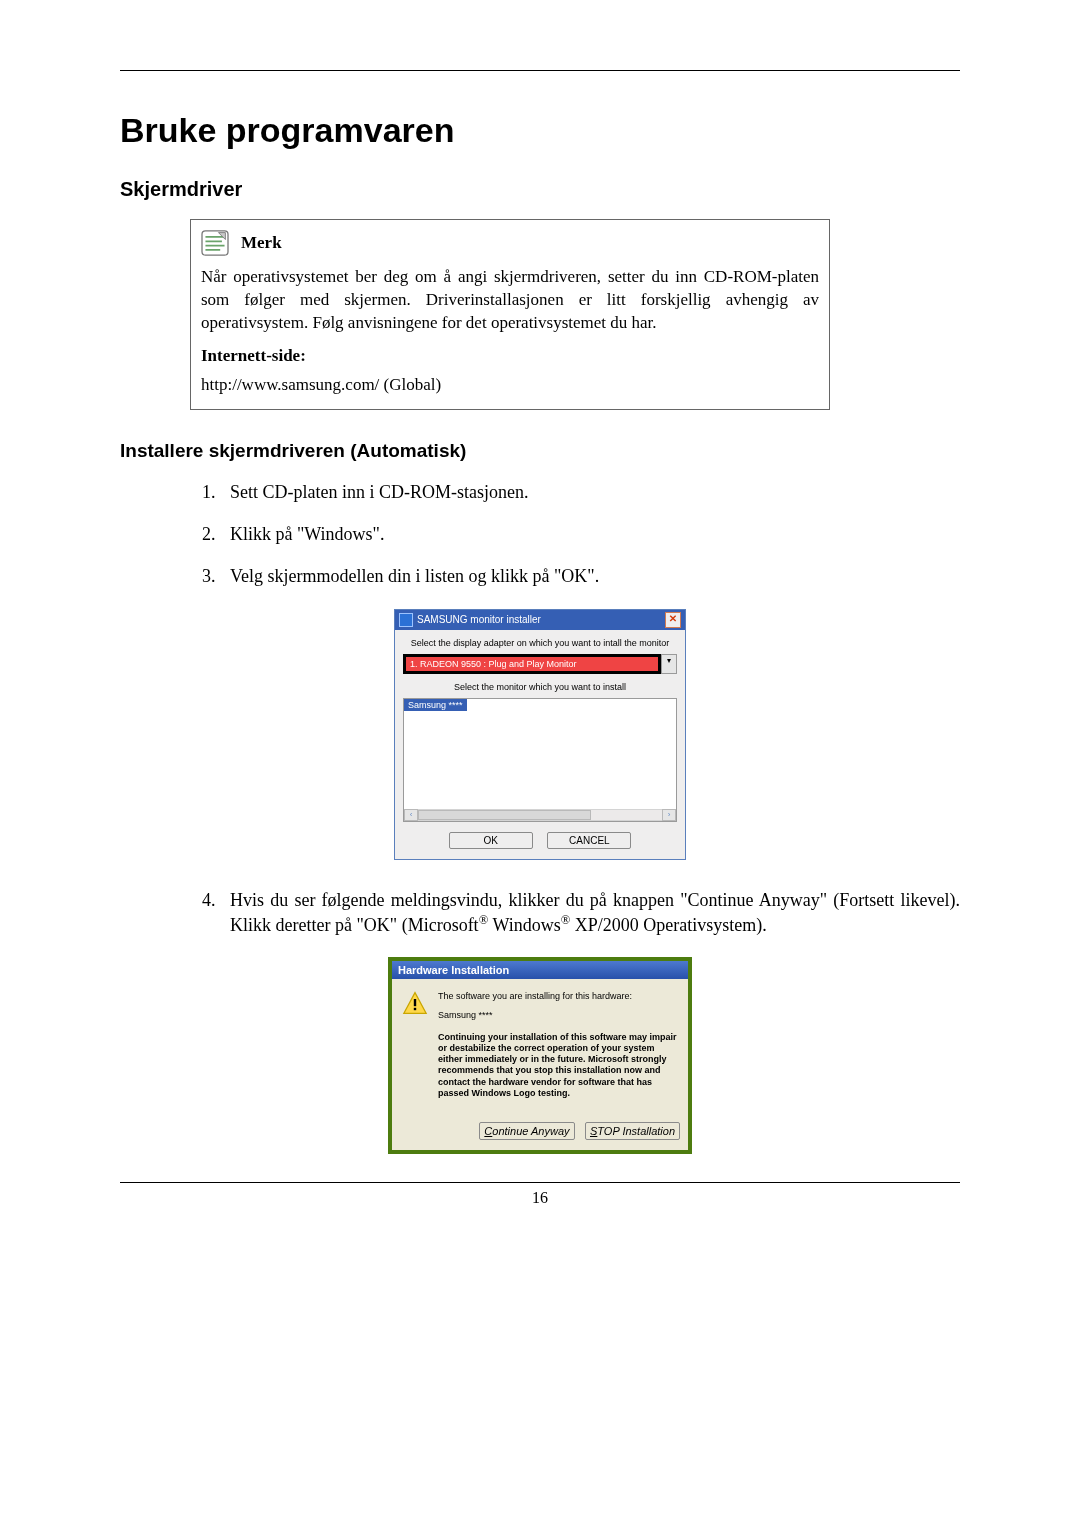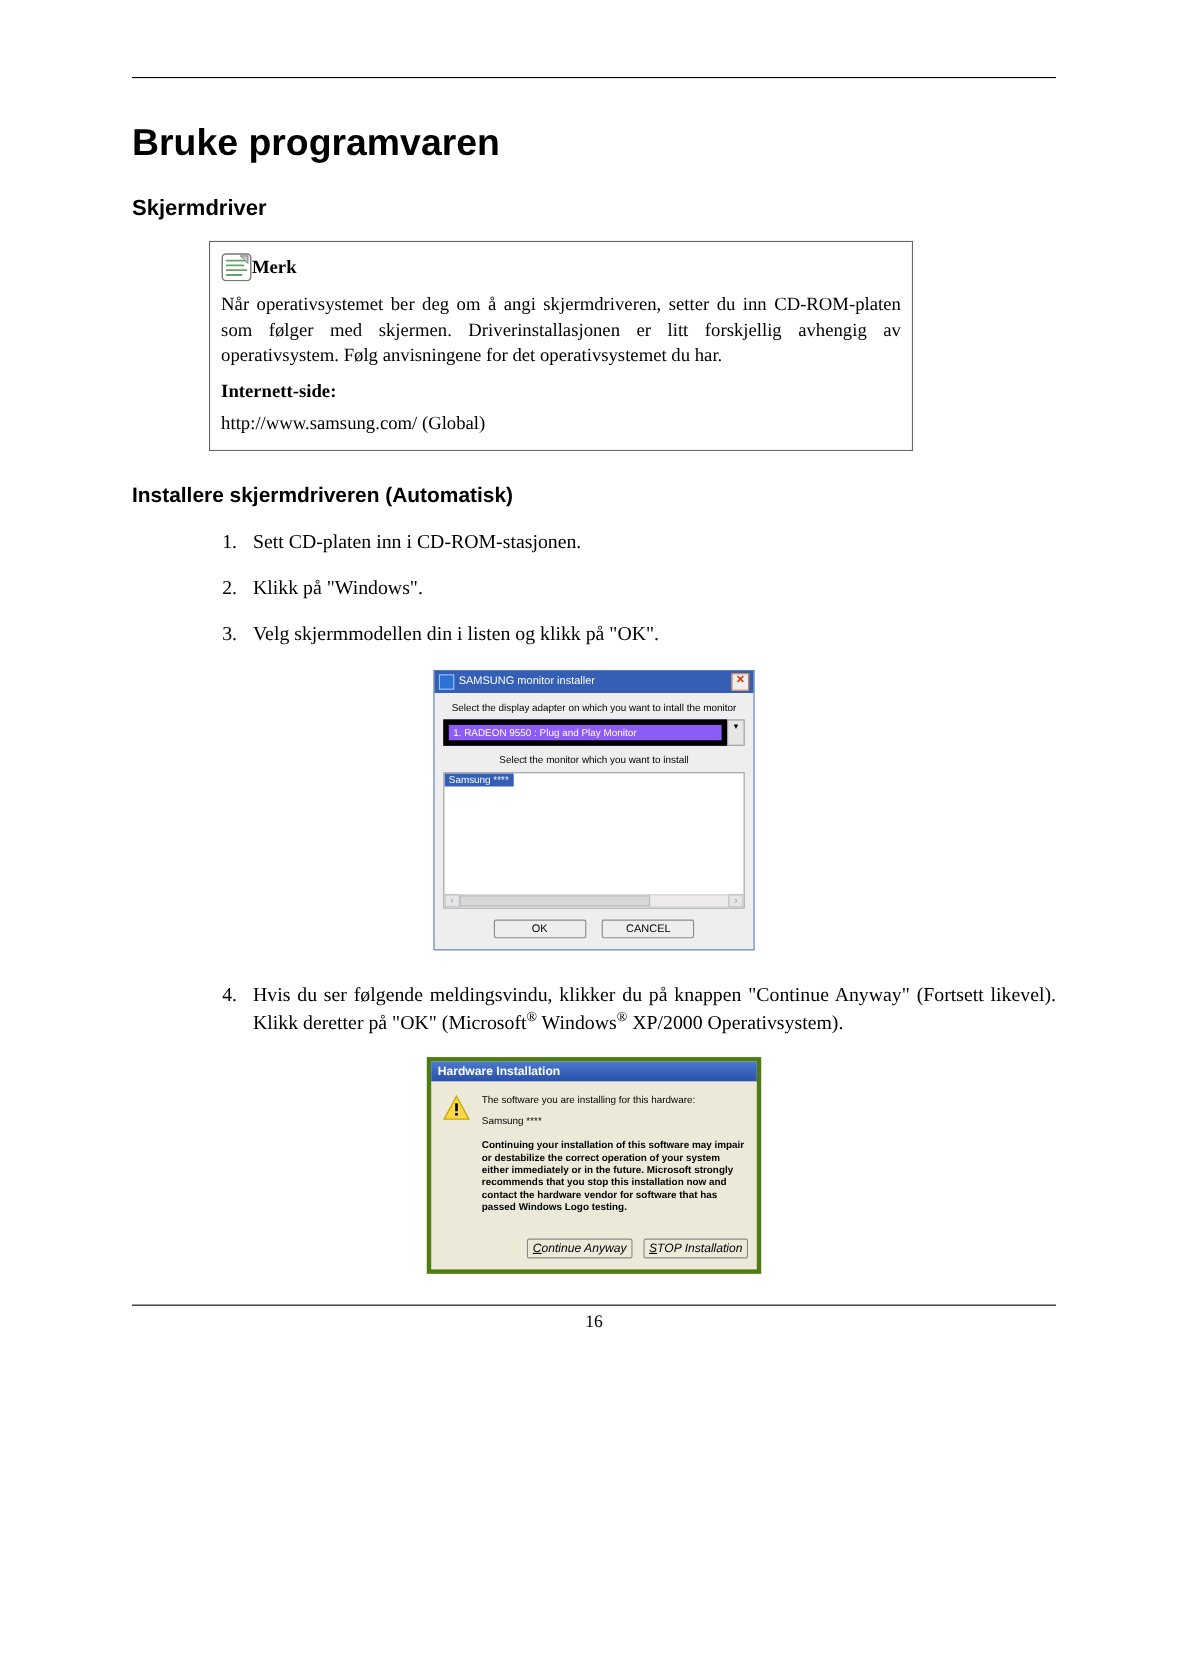--- a/index.html
+++ b/index.html
@@ -46,21 +46,21 @@
     margin-left: 70px;
     margin-right: 130px;
     border: 1px solid #666;
     padding: 10px 10px 12px 10px;
     font-size: 17px;
     line-height: 1.35;
   }
   .note-head {
     display: flex;
     align-items: center;
-    gap: 0;
+    gap: 12px;
     font-weight: bold;
     margin-bottom: 10px;
   }
   .note-icon {
     width: 28px;
     height: 26px;
   }
   .notebox p {
     margin: 0 0 10px 0;
     text-align: justify;
@@ -133,25 +133,25 @@
   .installer .instr {
     text-align: center;
     font-size: 9px;
     margin-bottom: 6px;
   }
   .installer .dropdown {
     display: flex;
   }
   .installer .dropdown .sel {
     flex: 1;
-    background: #8b5cf6;
+    background: #ef4444;
     color: #fff;
     font-size: 9px;
     padding: 2px 4px;
-    border: 5px solid #000000;
+    border: 3px solid #000000;
   }
   .installer .dropdown .arrow {
     width: 14px;
     background: #e6e6e6;
     border: 1px solid #9a9a9a;
     text-align: center;
     font-size: 8px;
     line-height: 12px;
   }
   .installer .list {

